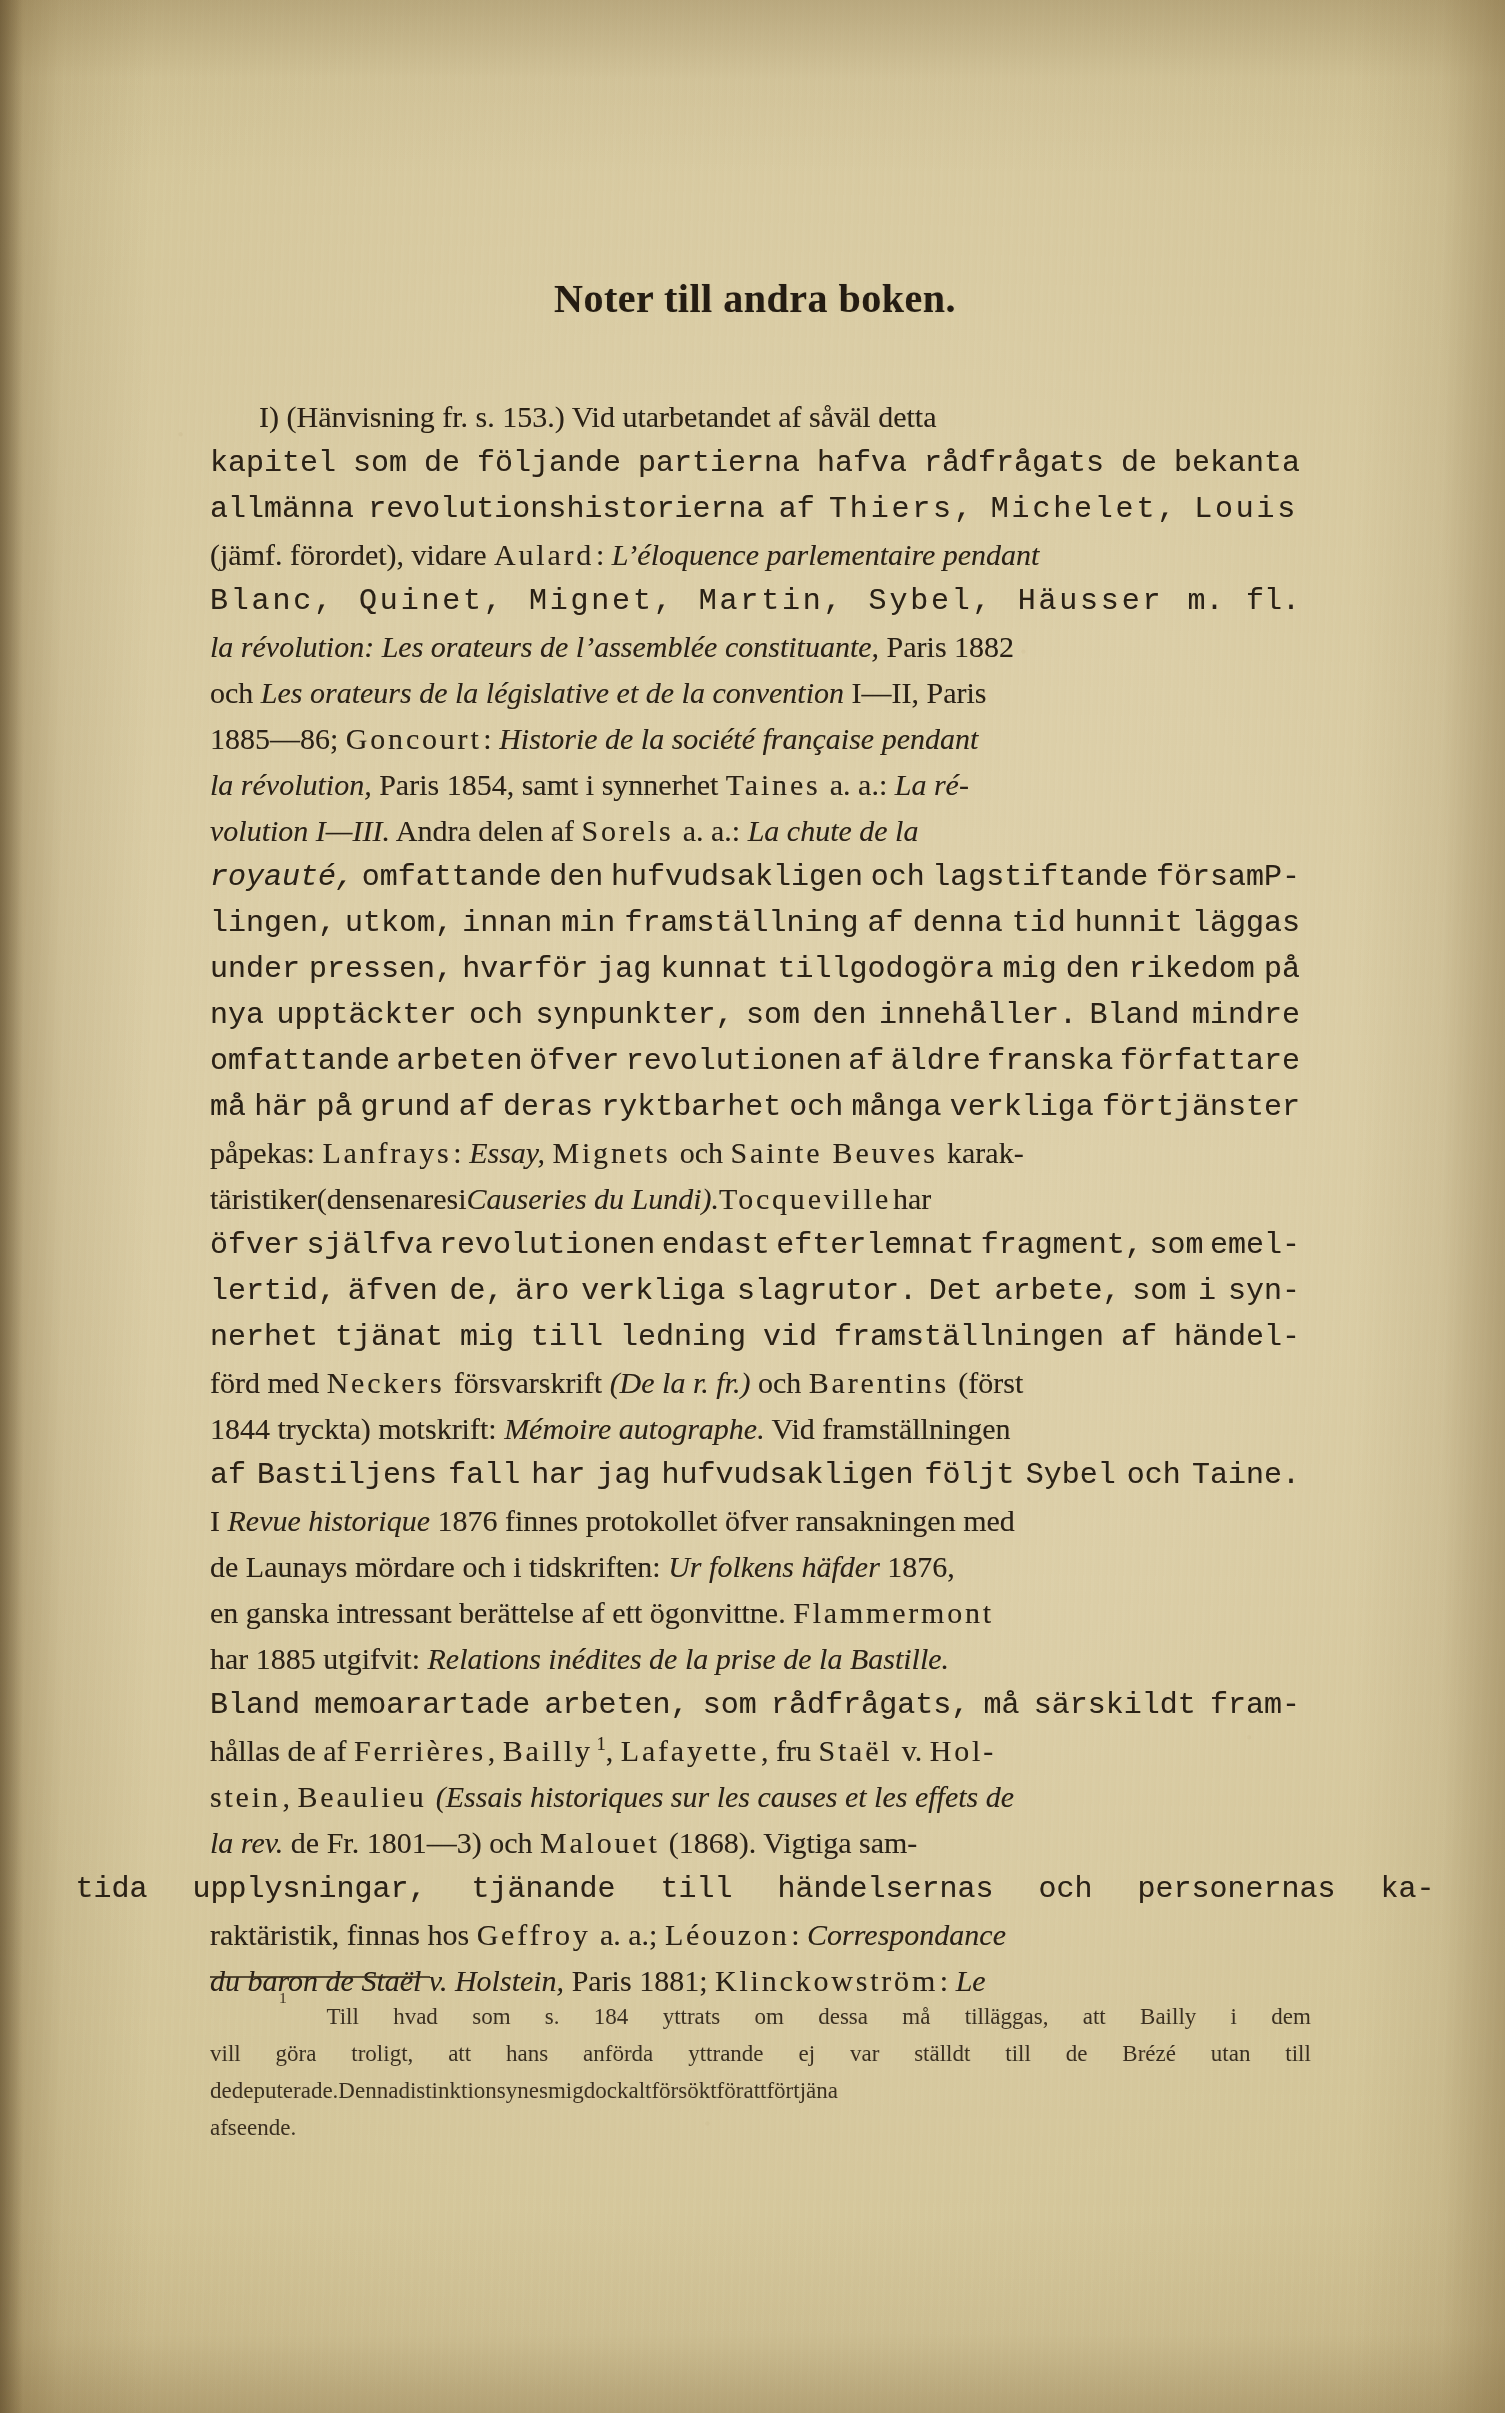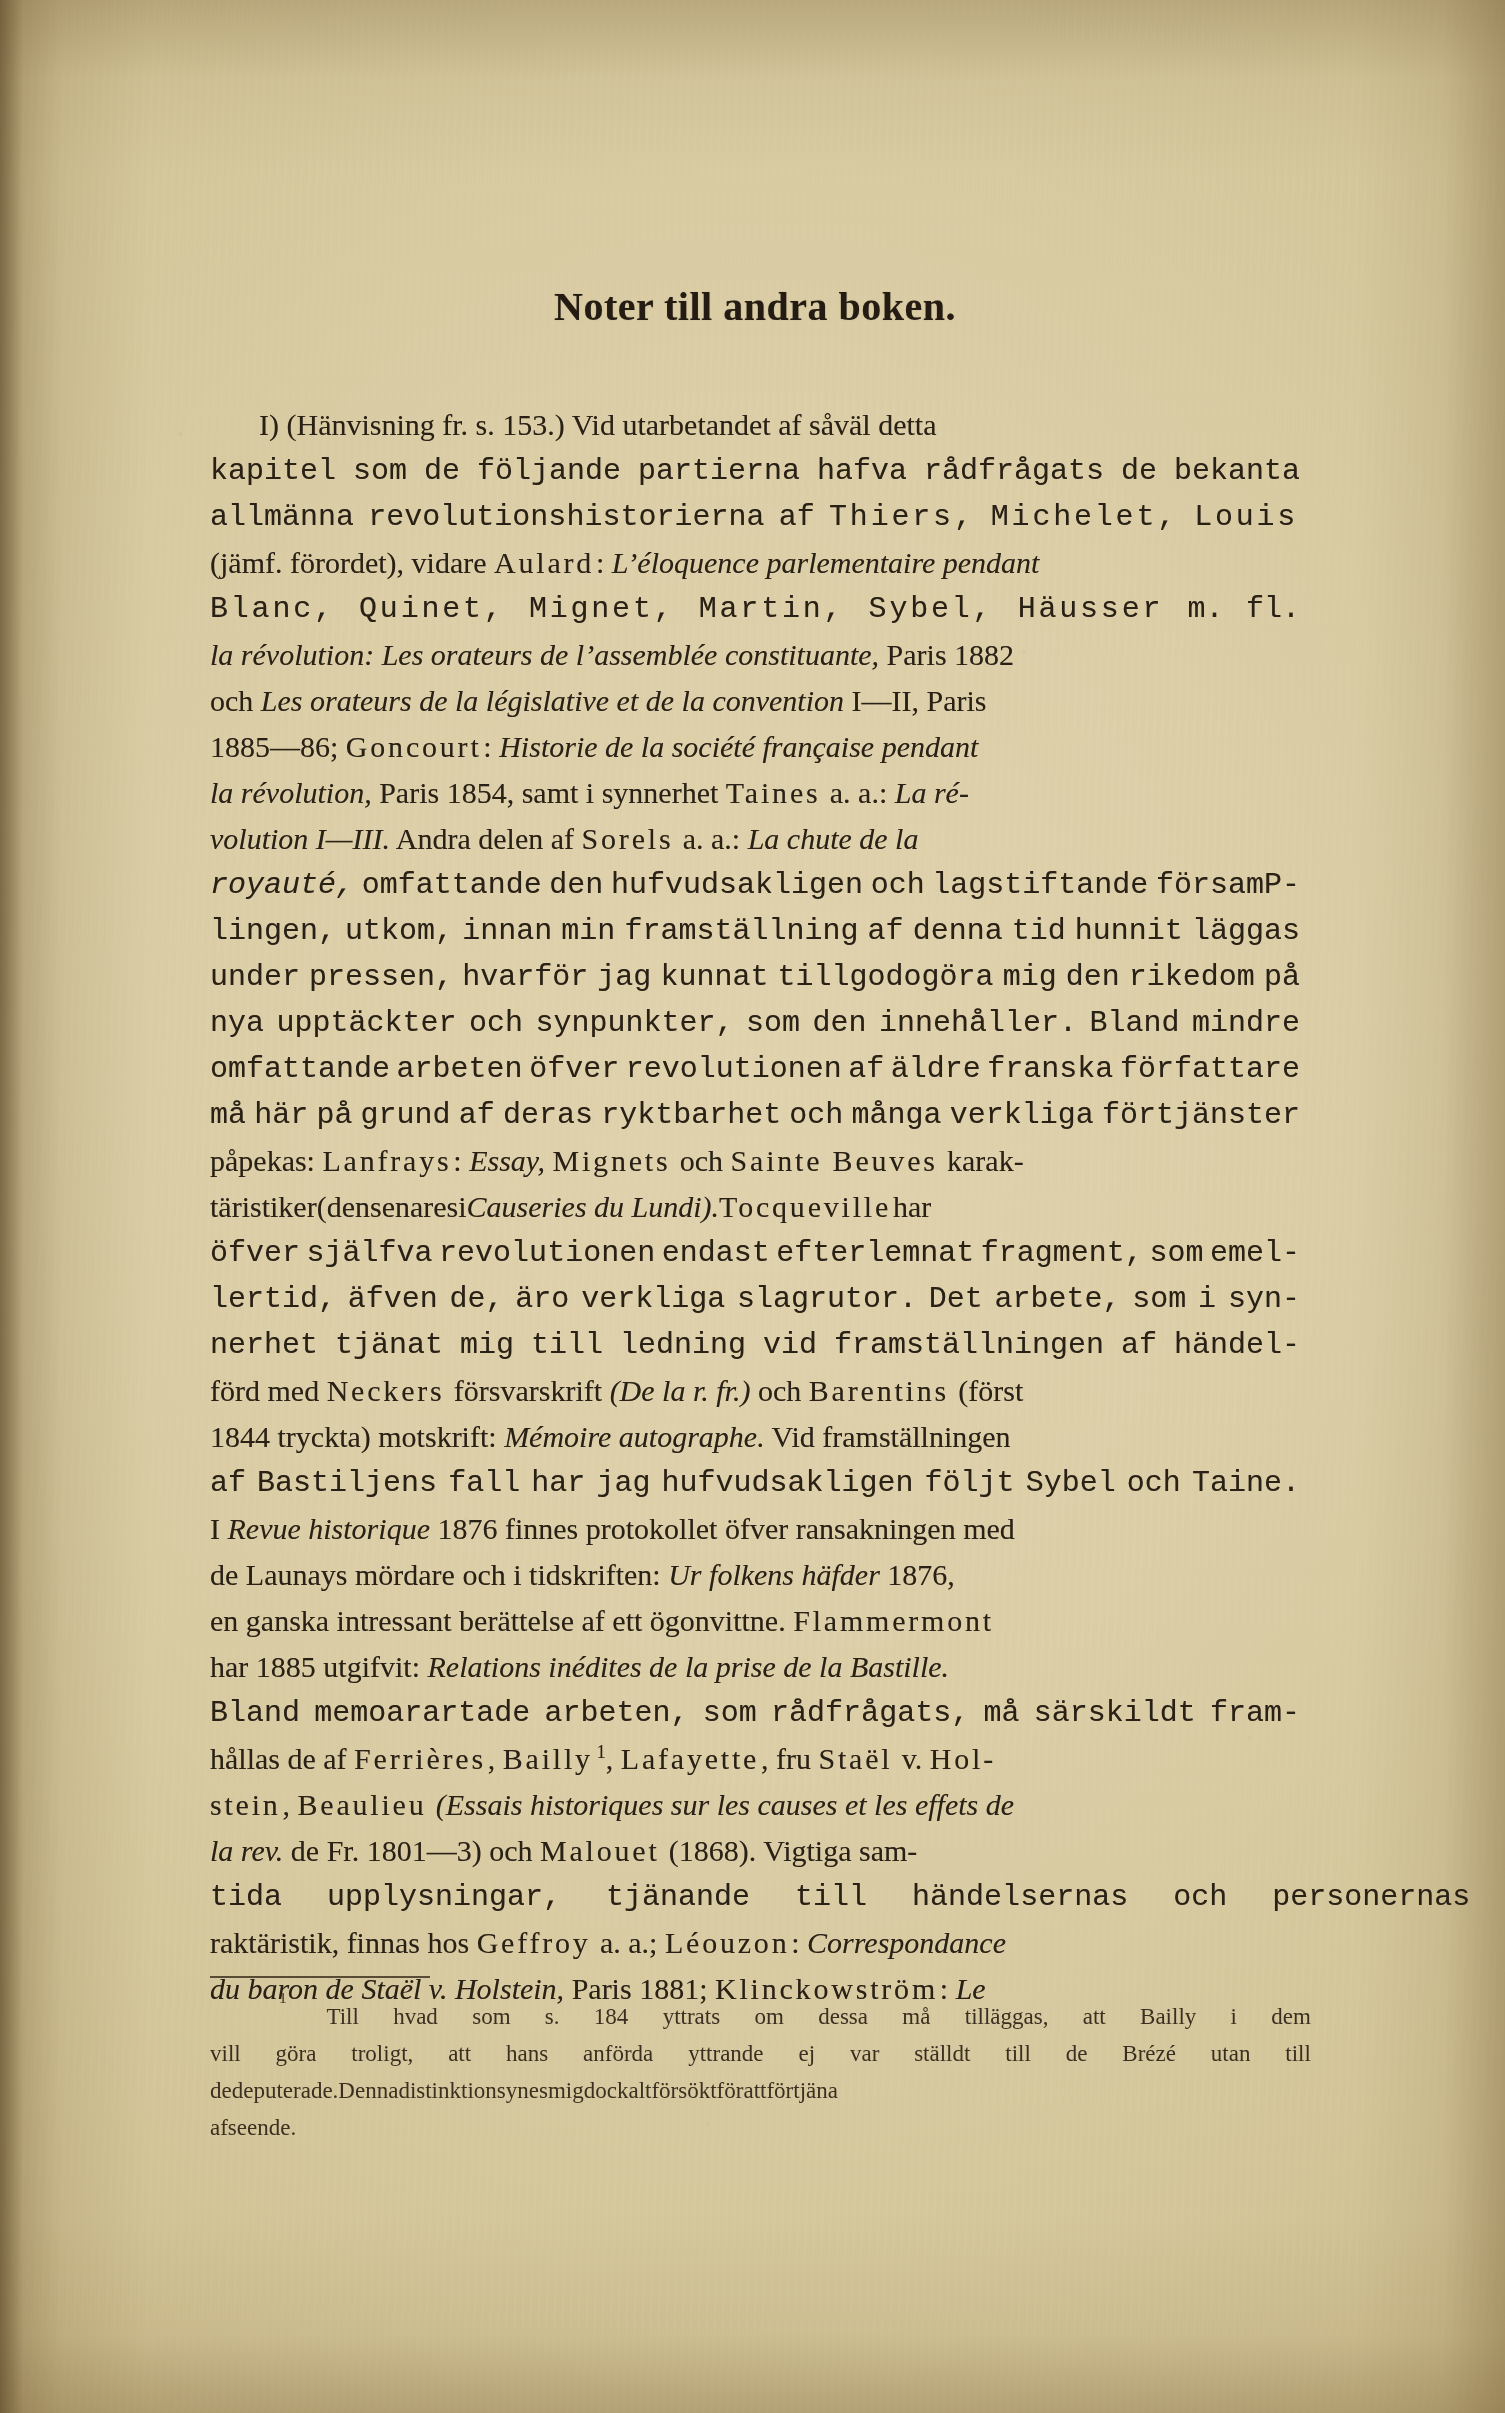--- a/index.html
+++ b/index.html
@@ -64,21 +64,21 @@
     left: 210px;
     top: 0;
     width: 1090px;
   }
 
   h1.page-title {
     font-size: 40px;
     font-weight: bold;
     letter-spacing: 0.5px;
     text-align: center;
-    margin: 12px;
+    margin: 4px;
     padding-top: 271px;
     color: #241c12;
     text-shadow: 0 0 0.9px rgba(40,30,15,.35);
   }
 
   .body-block {
     margin-top: 72px;
     font-size: 30px;
     line-height: 46px;
     text-align: justify;
@@ -90,21 +90,21 @@
     white-space: nowrap;
     text-shadow: 0 0 0.5px rgba(40,30,15,.3);
   }
   
   .body-block .ln.j {
     display: flex;
     justify-content: space-between;
     white-space: nowrap;
     font-family: Liberation Mono, monospace;
   }
-  .body-block .ln.j.lead { justify-content: flex-start; gap: 45px; }
+  .body-block .ln.j.lead { justify-content: center; gap: 45px; }
   .body-block .ln.j > span { display: inline-block; }
 
   i, .it { font-style: italic; }
   .sp {
     
     letter-spacing: 2.8px;
     margin-right: 1.8px;
   }
   sup.fnref {
     font-size: .62em;

